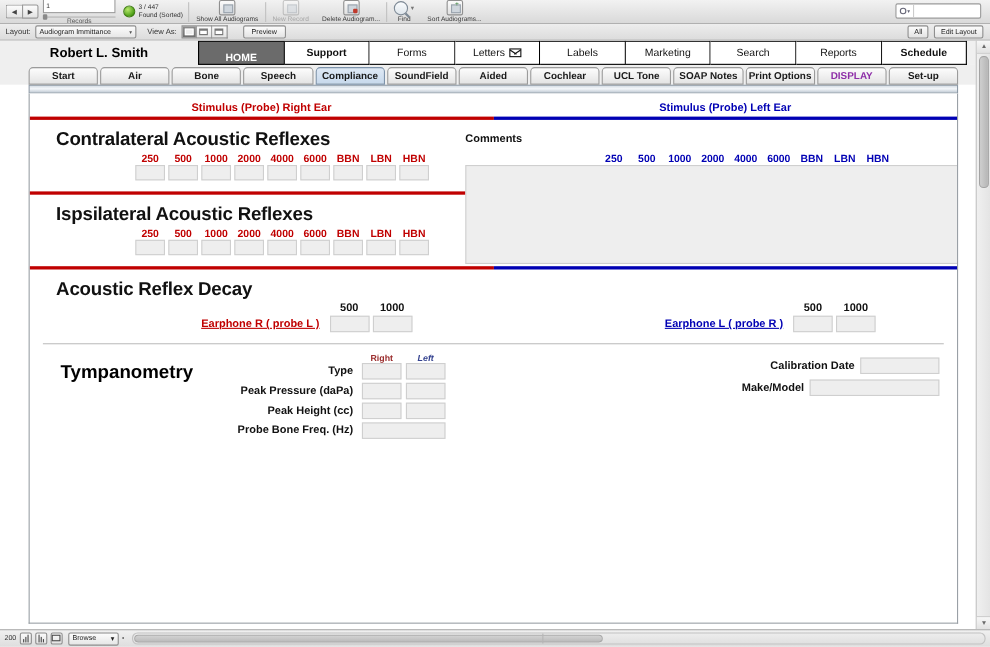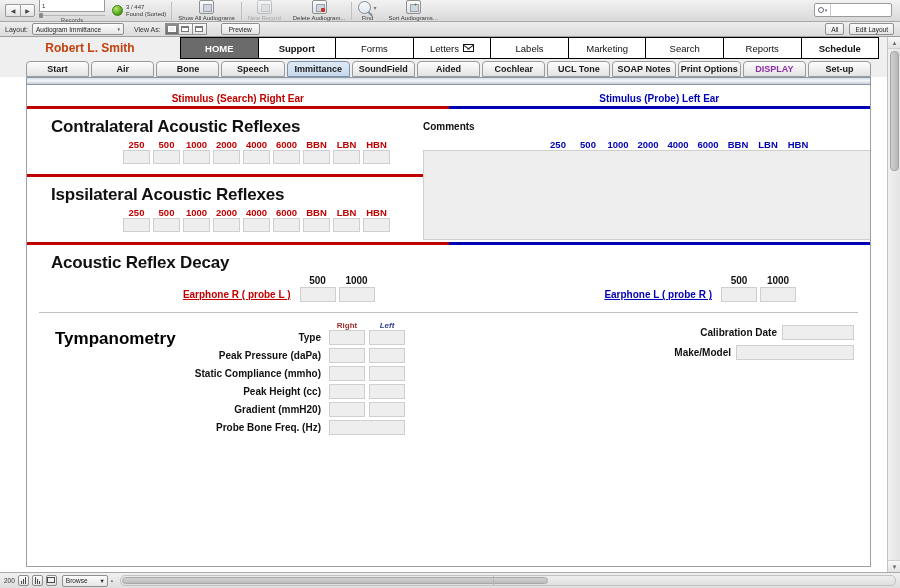--- a/index.html
+++ b/index.html
@@ -150,31 +150,31 @@
   .vscroll .thumb {
     position:absolute; left:2px; top:14px; width:9px; height:120px;
     background:linear-gradient(90deg,#cfcfcf,#b6b6b6);
     border:1px solid #a3a3a3; border-radius:4px;
   }
 
   
   .topbar { display:flex; height:22px; background:#f0f0f0; }
   .patient {
     width:180px; display:flex; align-items:center; justify-content:center;
-    font-size:12px; font-weight:bold; color:#c2410c;
+    font-size:12px; font-weight:bold; color:#000000;
     background:#efefef;
   }
   .maintabs { flex:1; display:flex; padding-right:8px; align-items:stretch; }
   .mtab {
     flex:1; display:flex; align-items:center; justify-content:center;
     border:1px solid #000; border-left:none;
     background:#fff; font-size:9.5px; color:#111;
     position:relative;
   }
-  .mtab:first-child { border-left:1px solid #000; }
+  .mtab:first-child { border-left:1px solid #000;align-items:flex-end; }
   .mtab.active { background:#6b6b6b; color:#fff; font-weight:bold; }
   .mtab.bold { font-weight:bold; }
   .env { display:inline-block; margin-left:4px; width:11px; height:8px; border:1px solid #111; position:relative; }
   .env::before, .env::after {
     content:""; position:absolute; top:0; width:7px; height:1px; background:#111;
   }
   .env::before { left:0; transform-origin:left top; transform:rotate(34deg); }
   .env::after { right:0; transform-origin:right top; transform:rotate(-34deg); }
 
   .dot-row { height:14px; background:#efefef; display:flex; align-items:center; padding-left:26px; }
@@ -463,21 +463,21 @@
       <div class="stab">
           <span>Air</span>
         </div>
       <div class="stab">
           <span>Bone</span>
         </div>
       <div class="stab">
           <span>Speech</span>
         </div>
       <div class="stab active">
-          <span>Immittance</span>
+          <span>Compliance</span>
         </div>
       <div class="stab">
           <span>SoundField</span>
         </div>
       <div class="stab">
           <span>Aided</span>
         </div>
       <div class="stab">
           <span>Cochlear</span>
         </div>
@@ -497,21 +497,21 @@
           <span>Set-up</span>
         </div>
     </div>
 
     <div class="bluebar"></div>
 
     <div class="page">
 
       <div class="split">
         <div class="col">
-          <div class="stim-label r">Stimulus (Search) Right Ear</div>
+          <div class="stim-label r">Stimulus (Probe) Right Ear</div>
         </div>
         <div class="col">
           <div class="stim-label l">Stimulus (Probe) Left Ear</div>
         </div>
       </div>
       <div class="split">
         <div class="col rule r"></div>
         <div class="col rule l"></div>
       </div>
 
@@ -682,31 +682,21 @@
               <div class="lbl">Type</div>
               <div class="fld"></div>
               <div class="fld"></div>
             </div>
             <div class="tg-row">
               <div class="lbl">Peak Pressure (daPa)</div>
               <div class="fld"></div>
               <div class="fld"></div>
             </div>
             <div class="tg-row">
-              <div class="lbl">Static Compliance (mmho)</div>
-              <div class="fld"></div>
-              <div class="fld"></div>
-            </div>
-            <div class="tg-row">
               <div class="lbl">Peak Height (cc)</div>
-              <div class="fld"></div>
-              <div class="fld"></div>
-            </div>
-            <div class="tg-row">
-              <div class="lbl">Gradient (mmH20)</div>
               <div class="fld"></div>
               <div class="fld"></div>
             </div>
             <div class="tg-row">
               <div class="lbl">Probe Bone Freq. (Hz)</div>
               <div class="fld wide"></div>
             </div>
           </div>
         </div>
 

